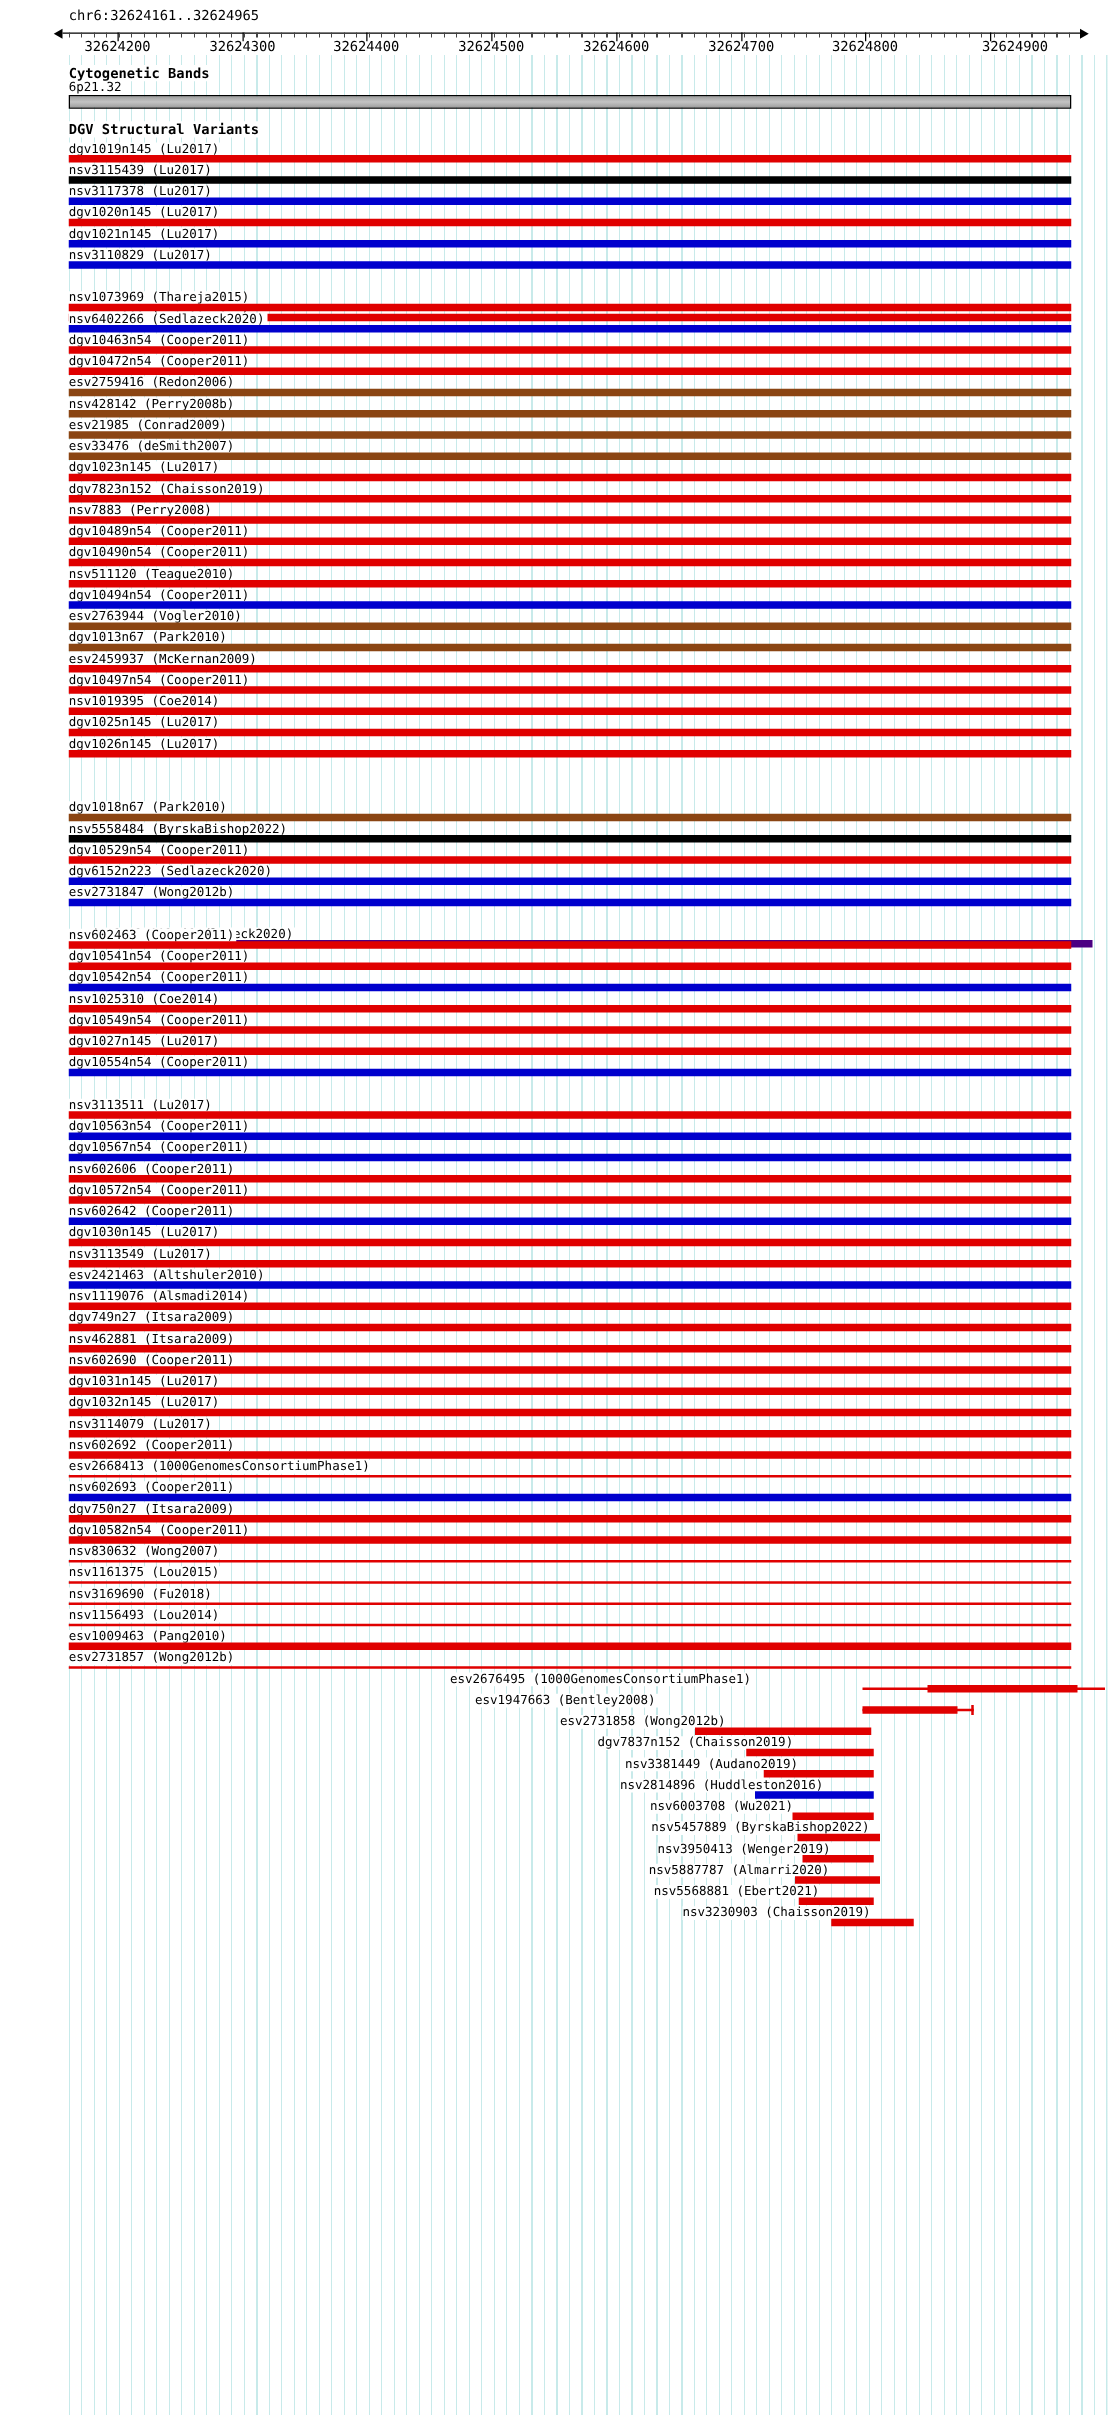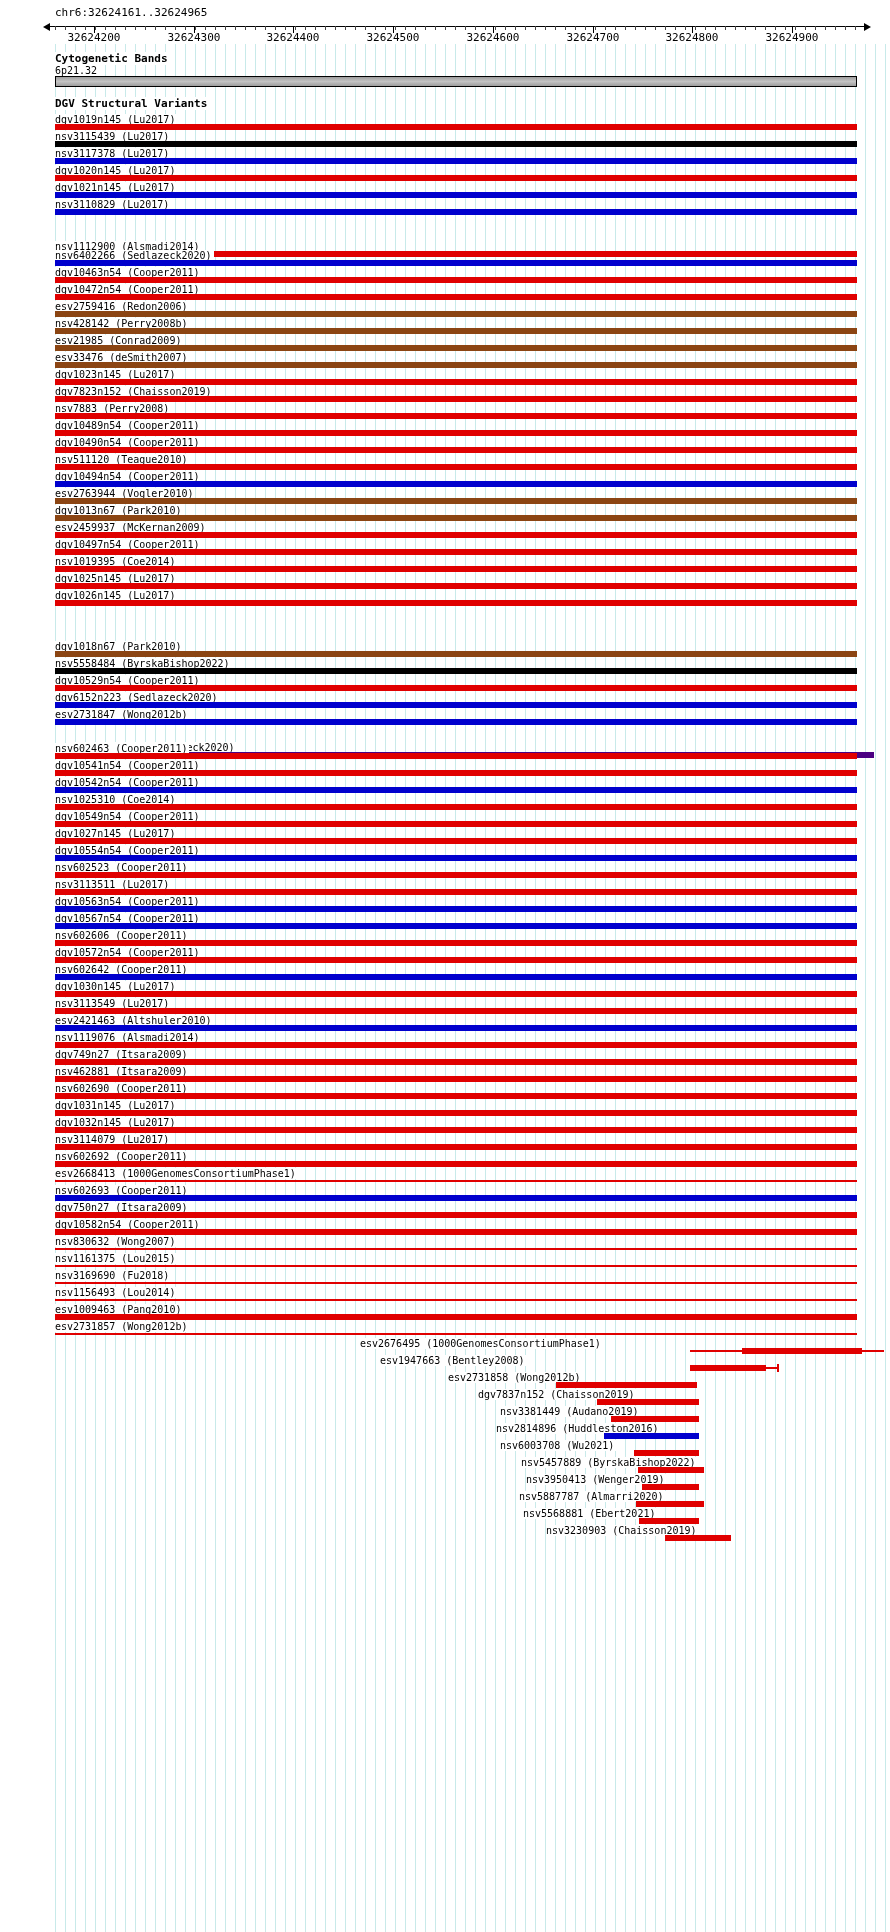--- a/index.html
+++ b/index.html
@@ -52,21 +52,21 @@
         <div class="tick-label" style="left: 293px;">32624400</div>
         <div class="major-tick" style="left: 393px;"></div>
         <div class="tick-label" style="left: 393px;">32624500</div>
         <div class="major-tick" style="left: 493px;"></div>
         <div class="tick-label" style="left: 493px;">32624600</div>
         <div class="major-tick" style="left: 593px;"></div>
         <div class="tick-label" style="left: 593px;">32624700</div>
         <div class="major-tick" style="left: 692px;"></div>
         <div class="tick-label" style="left: 692px;">32624800</div>
         <div class="major-tick" style="left: 792px;"></div>
-        <div class="tick-label" style="left: 792px;">32624900</div>
+        <div class="tick-label" style="left: 812px;">32624900</div>
       </div>
   </div>
 
   <div class="section-title cyto-title">Cytogenetic Bands</div>
   <div class="band-name">6p21.32</div>
   <div class="cytoband-bar" id="cytobandBar" style="background: linear-gradient(rgb(158, 158, 158), rgb(196, 196, 196) 50%, rgb(158, 158, 158));"></div>
 
   <div class="section-title dgv-title">DGV Structural Variants</div>
 
   <div id="rows">
@@ -91,20 +91,24 @@
         <div class="vbox" style="left: 55px; width: 802px; background: rgb(0, 0, 205);"></div>
       </div>
       <div class="vrow" style="top: 85px;">
         <span class="vlabel" style="left: 55px;">nsv3110829 (Lu2017)</span>
         <div class="vbox" style="left: 55px; width: 802px; background: rgb(0, 0, 205);"></div>
       </div>
       <div class="vrow" style="top: 102px; margin-top: 25px;">
         <span class="vlabel" style="left: 55px;">nsv1112900 (Alsmadi2014)</span>
         <div class="vbox" style="left: 55px; width: 802px; background: rgb(224, 0, 0);"></div>
       </div>
+      <div class="vrow" style="top: 119px;">
+        <span class="vlabel" style="left: 55px;">nsv1073969 (Thareja2015)</span>
+        <div class="vbox" style="left: 55px; width: 802px; background: rgb(224, 0, 0);"></div>
+      </div>
       <div class="vrow" style="top: 136px;">
         <span class="vlabel" style="left: 55px;">nsv6402266 (Sedlazeck2020)</span>
         <div class="vbox" style="left: 55px; width: 802px; background: rgb(0, 0, 205);"></div>
       </div>
       <div class="vrow" style="top: 153px;">
         <span class="vlabel" style="left: 55px;">dgv10463n54 (Cooper2011)</span>
         <div class="vbox" style="left: 55px; width: 802px; background: rgb(224, 0, 0);"></div>
       </div>
       <div class="vrow" style="top: 170px;">
         <span class="vlabel" style="left: 55px;">dgv10472n54 (Cooper2011)</span>
@@ -226,24 +230,20 @@
         <span class="vlabel" style="left: 55px;">dgv10549n54 (Cooper2011)</span>
         <div class="vbox" style="left: 55px; width: 802px; background: rgb(224, 0, 0);"></div>
       </div>
       <div class="vrow" style="top: 714px;">
         <span class="vlabel" style="left: 55px;">dgv1027n145 (Lu2017)</span>
         <div class="vbox" style="left: 55px; width: 802px; background: rgb(224, 0, 0);"></div>
       </div>
       <div class="vrow" style="top: 731px;">
         <span class="vlabel" style="left: 55px;">dgv10554n54 (Cooper2011)</span>
         <div class="vbox" style="left: 55px; width: 802px; background: rgb(0, 0, 205);"></div>
-      </div>
-      <div class="vrow" style="top: 748px;">
-        <span class="vlabel" style="left: 55px;">nsv602523 (Cooper2011)</span>
-        <div class="vbox" style="left: 55px; width: 802px; background: rgb(224, 0, 0);"></div>
       </div>
       <div class="vrow" style="top: 765px;">
         <span class="vlabel" style="left: 55px;">nsv3113511 (Lu2017)</span>
         <div class="vbox" style="left: 55px; width: 802px; background: rgb(224, 0, 0);"></div>
       </div>
       <div class="vrow" style="top: 782px;">
         <span class="vlabel" style="left: 55px;">dgv10563n54 (Cooper2011)</span>
         <div class="vbox" style="left: 55px; width: 802px; background: rgb(0, 0, 205);"></div>
       </div>
       <div class="vrow" style="top: 799px;">
@@ -367,21 +367,21 @@
       </div>
       <div class="vrow" style="top: 1292px;">
         <span class="vlabel" style="left: 500px;">nsv3381449 (Audano2019)</span>
         <div class="vbox" style="left: 611px; width: 88px; background: rgb(224, 0, 0);"></div>
       </div>
       <div class="vrow" style="top: 1309px;">
         <span class="vlabel" style="left: 496px;">nsv2814896 (Huddleston2016)</span>
         <div class="vbox" style="left: 604px; width: 95px; background: rgb(0, 0, 205);"></div>
       </div>
       <div class="vrow" style="top: 1326px;">
-        <span class="vlabel" style="left: 500px; text-align: center;">nsv6003708 (Wu2021)</span>
+        <span class="vlabel" style="left: 520px; text-align: center;">nsv6003708 (Wu2021)</span>
         <div class="vbox" style="left: 634px; width: 65px; background: rgb(224, 0, 0);"></div>
       </div>
       <div class="vrow" style="top: 1343px;">
         <span class="vlabel" style="left: 521px;">nsv5457889 (ByrskaBishop2022)</span>
         <div class="vbox" style="left: 638px; width: 66px; background: rgb(224, 0, 0);"></div>
       </div>
       <div class="vrow" style="top: 1360px;">
         <span class="vlabel" style="left: 526px;">nsv3950413 (Wenger2019)</span>
         <div class="vbox" style="left: 642px; width: 57px; background: rgb(224, 0, 0);"></div>
       </div>

